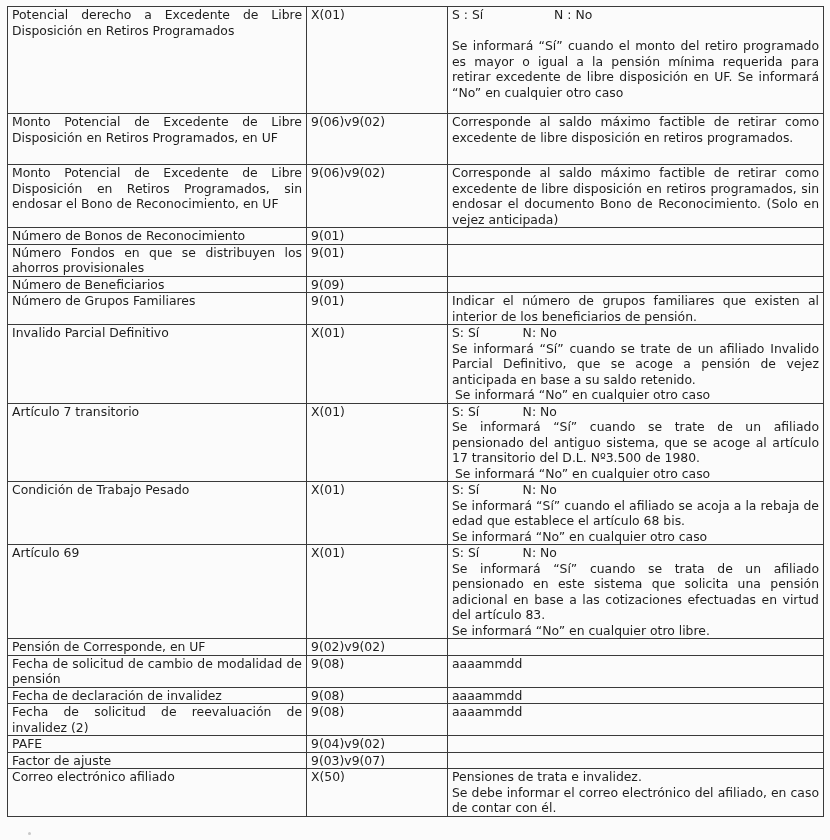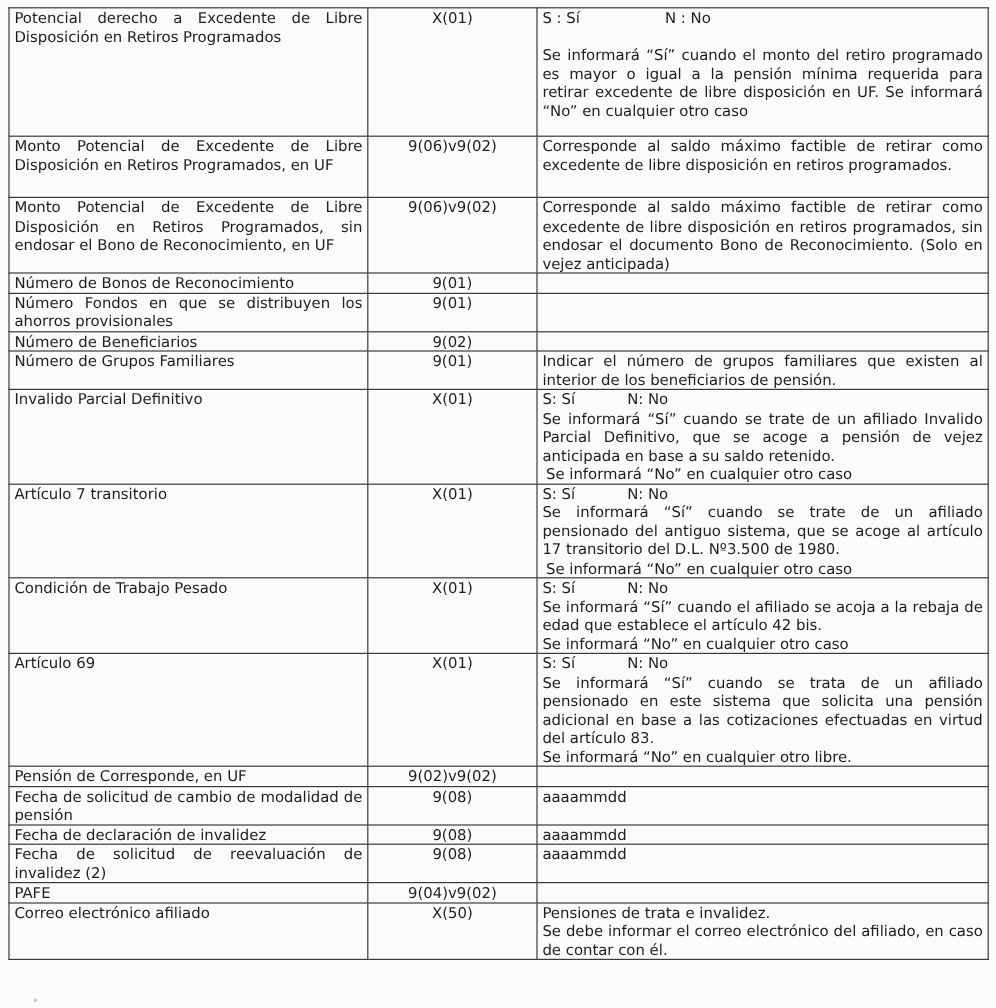--- a/index.html
+++ b/index.html
@@ -5,21 +5,21 @@
   html, body { margin: 0; padding: 0; background: #fbfbfb; }
   body { width: 830px; height: 840px; position: relative; overflow: hidden;
          font-family: "DejaVu Sans", sans-serif; color: #1e1e1e; }
   table.spec { position: absolute; left: 7px; top: 6px; width: 816px;
     border-collapse: collapse; table-layout: fixed; font-size: 12.4px; line-height: 15.5px; }
   table.spec td { border: 1px solid #3a3a3a; vertical-align: top; padding: 0 4px; }
   col.c-name { width: 299px; }
   col.c-fmt { width: 141px; }
   col.c-desc { width: 376px; }
   td.name { text-align: justify; }
-  td.fmt { text-align: center; }
+  td.fmt { text-align: left; }
   td.desc { text-align: justify; }
   .line { display: block; min-height: 15.5px; }
   .sn { white-space: pre; }
   .blank { display: block; height: 15.5px; }
   .indent { padding-left: 3px; }
   .speck { position: absolute; width: 3px; height: 3px; background: #c8c8c8; border-radius: 50%; }
 </style>
 </head>
 <body>
 
@@ -60,21 +60,21 @@
     </tr>
 
     <tr style="height:30px">
       <td class="name">Número Fondos en que se distribuyen los ahorros provisionales</td>
       <td class="fmt">9(01)</td>
       <td class="desc"></td>
     </tr>
 
     <tr style="height:16px">
       <td class="name">Número de Beneficiarios</td>
-      <td class="fmt">9(02)</td>
+      <td class="fmt">9(09)</td>
       <td class="desc"></td>
     </tr>
 
     <tr style="height:31px">
       <td class="name">Número de Grupos Familiares</td>
       <td class="fmt">9(01)</td>
       <td class="desc">Indicar el número de grupos familiares que existen al interior de los beneficiarios de pensión.</td>
     </tr>
 
     <tr style="height:78px">
@@ -95,21 +95,21 @@
         <span class="line">Se informará “Sí” cuando se trate de un afiliado pensionado del antiguo sistema, que se acoge al artículo 17 transitorio del D.L. Nº3.500 de 1980.</span>
         <span class="line indent">Se informará “No” en cualquier otro caso</span>
       </td>
     </tr>
 
     <tr style="height:62px">
       <td class="name">Condición de Trabajo Pesado</td>
       <td class="fmt">X(01)</td>
       <td class="desc">
         <span class="line sn">S: Sí           N: No</span>
-        <span class="line">Se informará “Sí” cuando el afiliado se acoja a la rebaja de edad que establece el artículo 42 bis.</span>
+        <span class="line">Se informará “Sí” cuando el afiliado se acoja a la rebaja de edad que establece el artículo 68 bis.</span>
         <span class="line">Se informará “No” en cualquier otro caso</span>
       </td>
     </tr>
 
     <tr style="height:93px">
       <td class="name">Artículo 69</td>
       <td class="fmt">X(01)</td>
       <td class="desc">
         <span class="line sn">S: Sí           N: No</span>
         <span class="line">Se informará “Sí” cuando se trata de un afiliado pensionado en este sistema que solicita una pensión adicional en base a las cotizaciones efectuadas en virtud del artículo 83.</span>
@@ -141,20 +141,25 @@
       <td class="desc">aaaammdd</td>
     </tr>
 
 
     <tr style="height:16px">
       <td class="name">PAFE</td>
       <td class="fmt">9(04)v9(02)</td>
       <td class="desc"></td>
     </tr>
 
+    <tr style="height:16px">
+      <td class="name">Factor de ajuste</td>
+      <td class="fmt">9(03)v9(07)</td>
+      <td class="desc"></td>
+    </tr>
 
     <tr style="height:47px">
       <td class="name">Correo electrónico afiliado</td>
       <td class="fmt">X(50)</td>
       <td class="desc">
         <span class="line">Pensiones de trata e invalidez.</span>
         <span class="line">Se debe informar el correo electrónico del afiliado, en caso de contar con él.</span>
       </td>
     </tr>
   </tbody>

